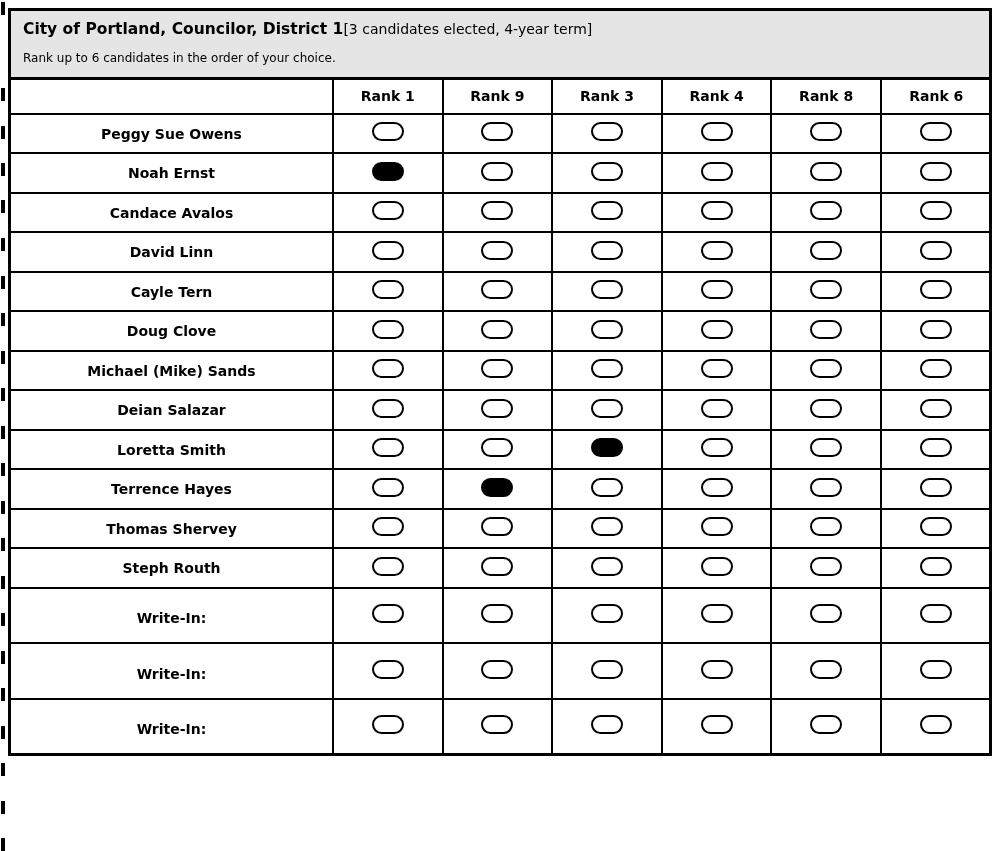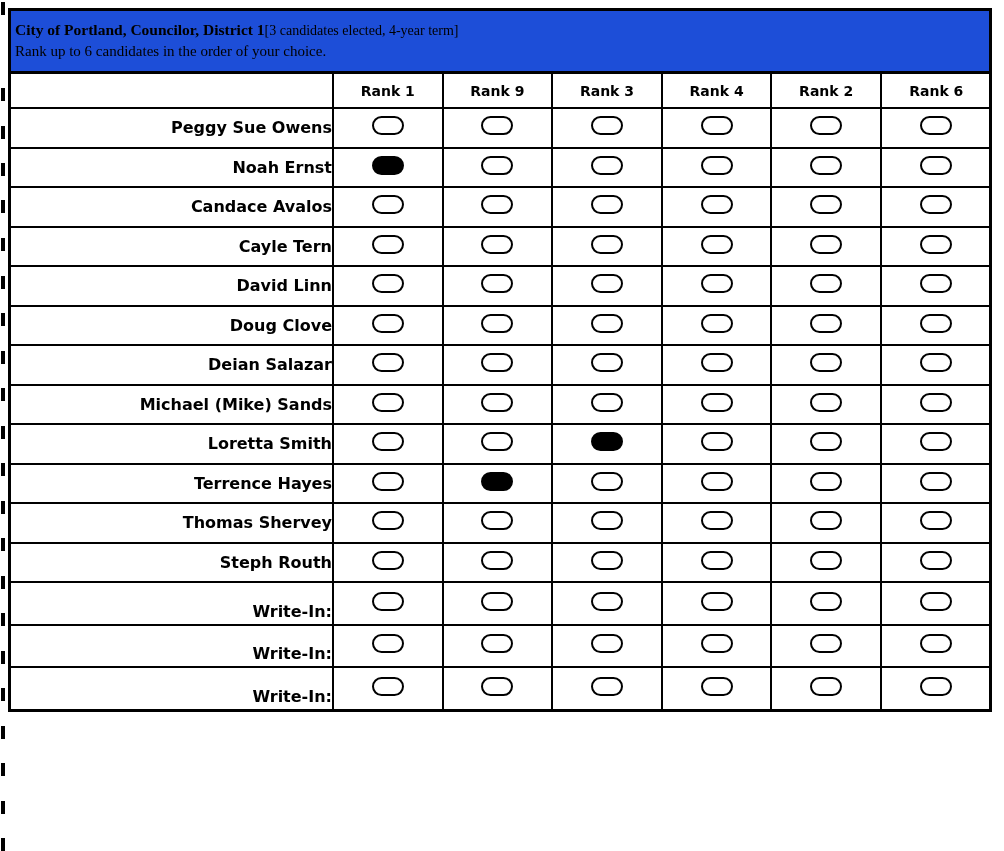--- a/index.html
+++ b/index.html
@@ -37,39 +37,38 @@
     left: 8px;
     top: 8px;
     width: 984px;
     border: 3px solid #000;
     box-sizing: border-box;
     background: #fff;
   }
 
   
   .contest-header {
-    background: #1d4ed8;
+    background: #e5e5e5;
     border-bottom: 3px solid #000;
-    padding: 9px 12px 10px 4px;
-    font-family: Liberation Serif, serif;
+    padding: 9px 12px 10px 12px;
   }
   .contest-title {
     font-size: 15.5px;
     font-weight: bold;
     line-height: 1.25;
   }
   .contest-title .qualifier {
     font-weight: normal;
     font-size: 14px;
   }
   .contest-instruction {
-    font-size: 15px;
+    font-size: 12px;
     font-weight: normal;
     line-height: 1.3;
-    margin-top: 2px;
+    margin-top: 12px;
   }
 
   
   table.ballot-grid {
     border-collapse: collapse;
     width: 100%;
     table-layout: fixed;
   }
   table.ballot-grid col.name-col { width: 322px; }
   table.ballot-grid col.rank-col { width: 109.6px; }
@@ -105,29 +104,29 @@
   th.corner {
     border-top: none;
     border-left: none;
   }
   th.corner.blank-left {
     border-top: none;
   }
 
   td.cand-name {
     height: 37.5px;
-    font-size: 16px;
+    font-size: 14px;
     font-weight: bold;
-    text-align: right;
+    text-align: center;
     vertical-align: middle;
     padding-left: 9px;
   }
   td.cand-name.writein {
     vertical-align: bottom;
-    padding-bottom: 3px;
+    padding-bottom: 16px;
   }
   td.oval-cell {
     text-align: center;
     vertical-align: middle;
     height: 37.5px;
   }
 
   .oval {
     display: inline-block;
     width: 32px;
@@ -189,21 +188,21 @@
         <col class="rank-col">
         <col class="rank-col">
     </colgroup>
     <thead>
       <tr class="header-row">
         <th class="corner blank-left"></th>
         <th class="rank-head">Rank 1</th>
         <th class="rank-head">Rank 9</th>
         <th class="rank-head">Rank 3</th>
         <th class="rank-head">Rank 4</th>
-        <th class="rank-head">Rank 2</th>
+        <th class="rank-head">Rank 8</th>
         <th class="rank-head">Rank 6</th>
       </tr>
     </thead>
     <tbody id="grid-body">
         <tr>
           <td class="cand-name">Peggy Sue Owens</td>
           <td class="oval-cell"><span class="oval"></span></td>
           <td class="oval-cell"><span class="oval"></span></td>
           <td class="oval-cell"><span class="oval"></span></td>
           <td class="oval-cell"><span class="oval"></span></td>
@@ -222,57 +221,57 @@
         <tr>
           <td class="cand-name">Candace Avalos</td>
           <td class="oval-cell"><span class="oval"></span></td>
           <td class="oval-cell"><span class="oval"></span></td>
           <td class="oval-cell"><span class="oval"></span></td>
           <td class="oval-cell"><span class="oval"></span></td>
           <td class="oval-cell"><span class="oval"></span></td>
           <td class="oval-cell"><span class="oval"></span></td>
         </tr>
         <tr>
+          <td class="cand-name">David Linn</td>
+          <td class="oval-cell"><span class="oval"></span></td>
+          <td class="oval-cell"><span class="oval"></span></td>
+          <td class="oval-cell"><span class="oval"></span></td>
+          <td class="oval-cell"><span class="oval"></span></td>
+          <td class="oval-cell"><span class="oval"></span></td>
+          <td class="oval-cell"><span class="oval"></span></td>
+        </tr>
+        <tr>
           <td class="cand-name">Cayle Tern</td>
           <td class="oval-cell"><span class="oval"></span></td>
           <td class="oval-cell"><span class="oval"></span></td>
           <td class="oval-cell"><span class="oval"></span></td>
           <td class="oval-cell"><span class="oval"></span></td>
           <td class="oval-cell"><span class="oval"></span></td>
           <td class="oval-cell"><span class="oval"></span></td>
         </tr>
         <tr>
-          <td class="cand-name">David Linn</td>
-          <td class="oval-cell"><span class="oval"></span></td>
-          <td class="oval-cell"><span class="oval"></span></td>
-          <td class="oval-cell"><span class="oval"></span></td>
-          <td class="oval-cell"><span class="oval"></span></td>
-          <td class="oval-cell"><span class="oval"></span></td>
-          <td class="oval-cell"><span class="oval"></span></td>
-        </tr>
-        <tr>
           <td class="cand-name">Doug Clove</td>
           <td class="oval-cell"><span class="oval"></span></td>
           <td class="oval-cell"><span class="oval"></span></td>
           <td class="oval-cell"><span class="oval"></span></td>
           <td class="oval-cell"><span class="oval"></span></td>
           <td class="oval-cell"><span class="oval"></span></td>
           <td class="oval-cell"><span class="oval"></span></td>
         </tr>
         <tr>
+          <td class="cand-name">Michael (Mike) Sands</td>
+          <td class="oval-cell"><span class="oval"></span></td>
+          <td class="oval-cell"><span class="oval"></span></td>
+          <td class="oval-cell"><span class="oval"></span></td>
+          <td class="oval-cell"><span class="oval"></span></td>
+          <td class="oval-cell"><span class="oval"></span></td>
+          <td class="oval-cell"><span class="oval"></span></td>
+        </tr>
+        <tr>
           <td class="cand-name">Deian Salazar</td>
-          <td class="oval-cell"><span class="oval"></span></td>
-          <td class="oval-cell"><span class="oval"></span></td>
-          <td class="oval-cell"><span class="oval"></span></td>
-          <td class="oval-cell"><span class="oval"></span></td>
-          <td class="oval-cell"><span class="oval"></span></td>
-          <td class="oval-cell"><span class="oval"></span></td>
-        </tr>
-        <tr>
-          <td class="cand-name">Michael (Mike) Sands</td>
           <td class="oval-cell"><span class="oval"></span></td>
           <td class="oval-cell"><span class="oval"></span></td>
           <td class="oval-cell"><span class="oval"></span></td>
           <td class="oval-cell"><span class="oval"></span></td>
           <td class="oval-cell"><span class="oval"></span></td>
           <td class="oval-cell"><span class="oval"></span></td>
         </tr>
         <tr>
           <td class="cand-name">Loretta Smith</td>
           <td class="oval-cell"><span class="oval"></span></td>

